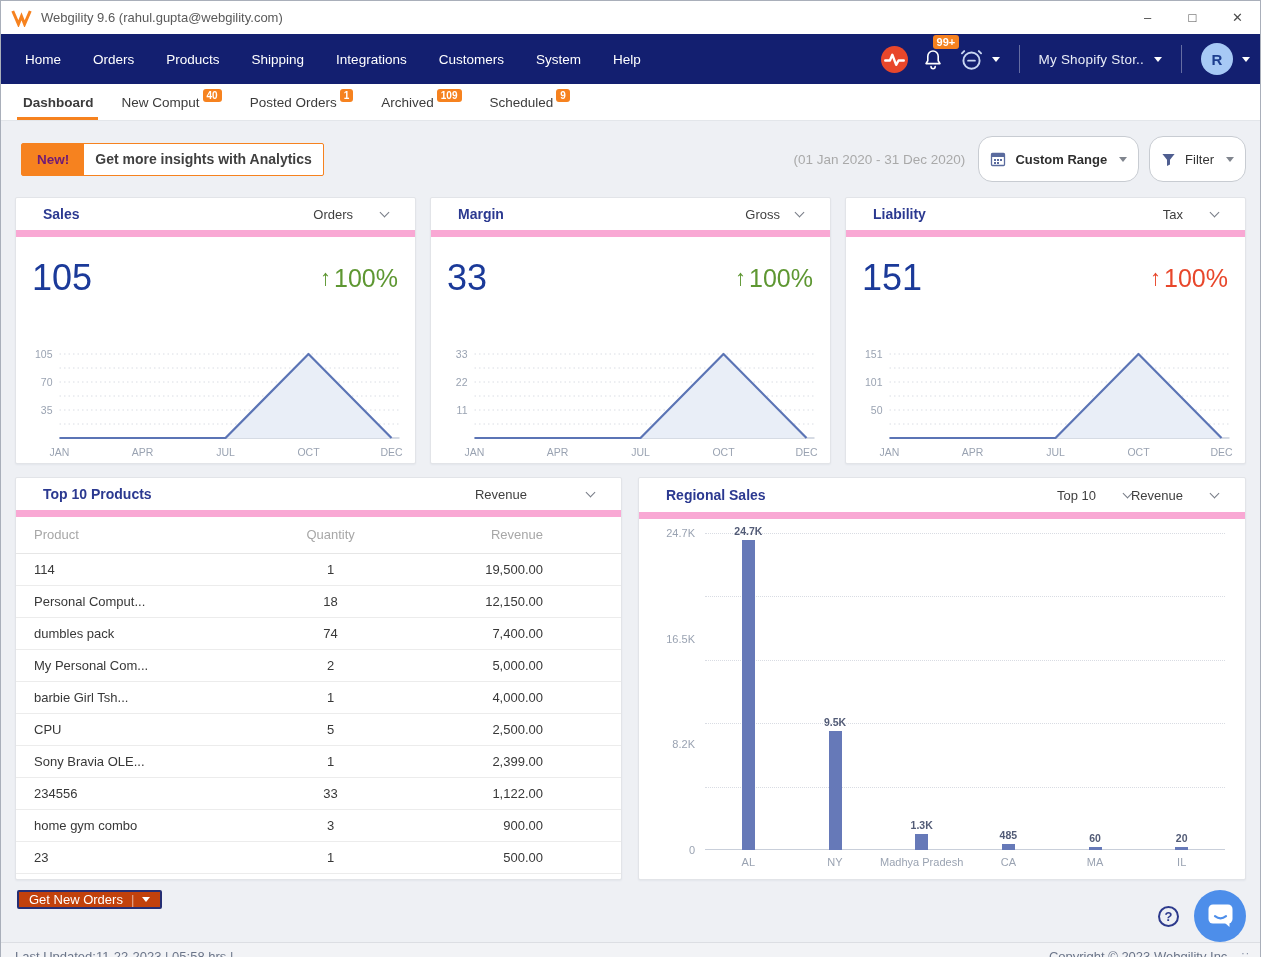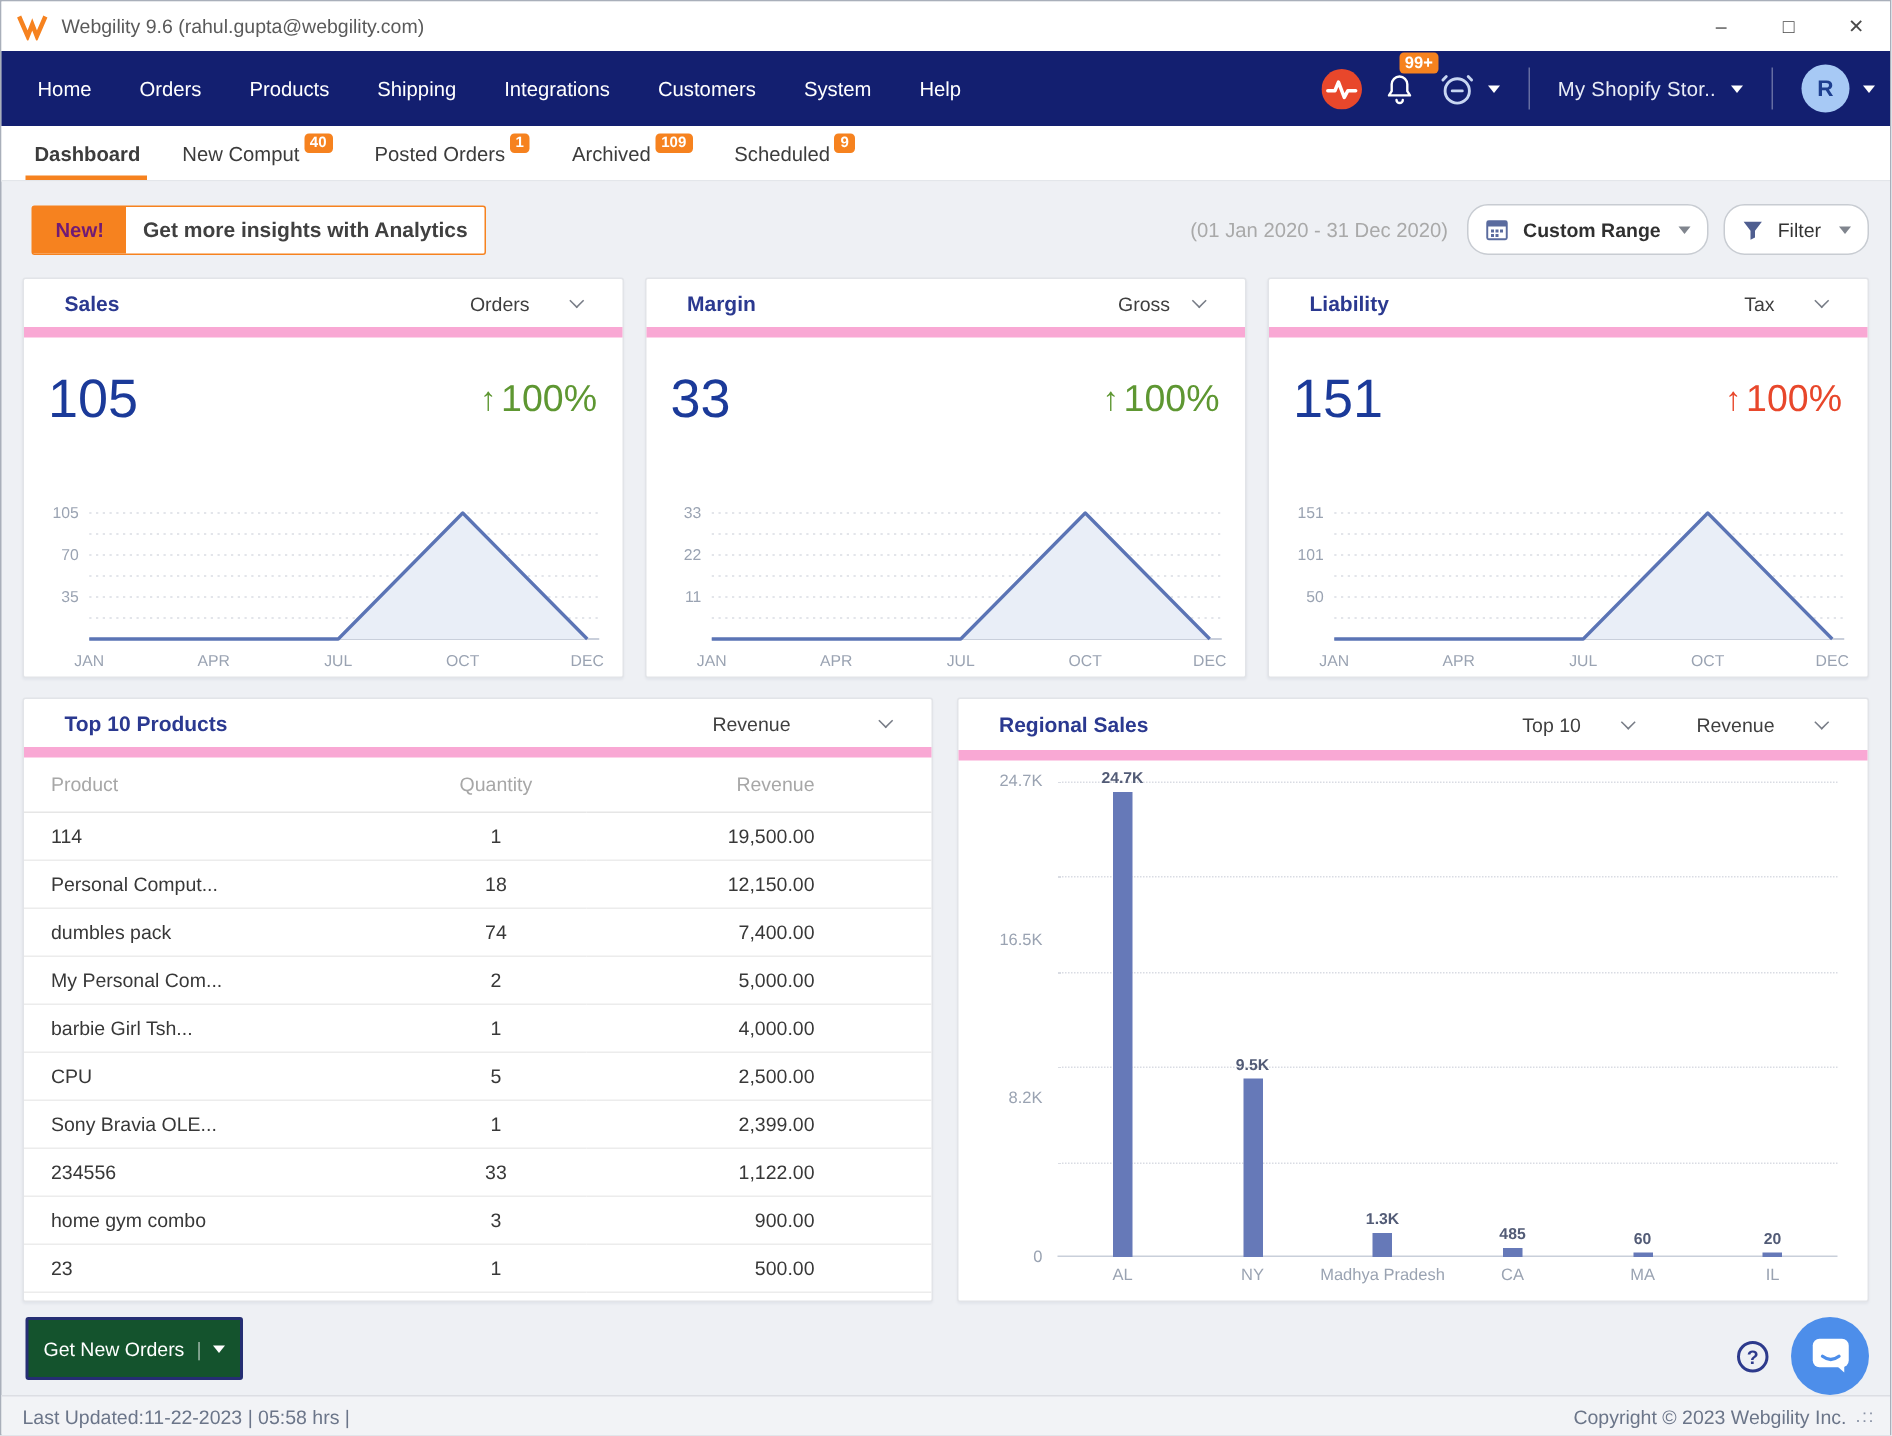--- a/index.html
+++ b/index.html
@@ -32,21 +32,21 @@
   .tab-badge { background: #F6821F; color: #fff; font-size: 10px; font-weight: bold; border-radius: 3px; padding: 1px 4px; position: relative; top: -6px; }
 
   
   .content { flex: 1; padding: 14px 14px 0; display: flex; flex-direction: column; }
   .toolbar { display: flex; align-items: center; margin: 1px 0 15px; }
   .analytics-btn { display: flex; align-items: stretch; border: 1px solid #F6821F; background: #fff; height: 33px; border-radius: 2px; margin-left: 6px; cursor: pointer; }
   .new-seg { background: #F6821F; color: #701a75; font-weight: bold; font-size: 13.5px; display: flex; align-items: center; padding: 0 15px; }
   .analytics-label { display: flex; align-items: center; padding: 0 11px; color: #404040; font-weight: bold; font-size: 14px; }
   .toolbar-right { margin-left: auto; display: flex; align-items: center; gap: 10px; }
   .date-range { color: #A9A9A9; font-size: 13.5px; margin-right: 3px; }
-  .tb-btn { height: 34px; background: #fff; border: 1px solid #C8CCD2; border-radius: 14px; display: flex; align-items: center; gap: 9px; padding: 16px 11px; font-size: 13px; color: #333; cursor: pointer; }
+  .tb-btn { height: 46px; background: #fff; border: 1px solid #C8CCD2; border-radius: 14px; display: flex; align-items: center; gap: 9px; padding: 16px 11px; font-size: 13px; color: #333; cursor: pointer; }
   .caret-gray { width: 0; height: 0; border-left: 4px solid transparent; border-right: 4px solid transparent; border-top: 5px solid #80858E; margin-left: 3px; }
 
   
   .card { background: #fff; border: 1px solid #E2E4E8; border-radius: 2px; box-shadow: 0 1px 2px rgba(20,30,70,.05); }
   .kpi-row { display: flex; gap: 14px; }
   .kpi { flex: 1; height: 267px; display: flex; flex-direction: column; }
   .card-head { height: 39px; display: flex; align-items: center; justify-content: space-between; padding: 0 27px; border-bottom: 7px solid #f9a8d4; flex: 0 0 auto; }
   .card-title { font-size: 14px; font-weight: bold; color: #2B3990; }
   .selector { display: flex; align-items: center; gap: 28px; font-size: 13px; color: #3F3F3F; cursor: pointer; }
   .selector.tight { gap: 16px; }
@@ -66,36 +66,36 @@
   .regional-card { flex: 1; display: flex; flex-direction: column; }
   table { border-collapse: collapse; width: 100%; table-layout: fixed; font-size: 13px; }
   col.c1 { width: 42%; } col.c2 { width: 20%; } col.c3 { width: 38%; }
   th { color: #A7A7A7; font-weight: normal; height: 36px; border-bottom: 1px solid #E6E6E6; }
   td { height: 32px; border-bottom: 1px solid #ECECEC; color: #383838; }
   th:first-child, td:first-child { text-align: left; padding-left: 18px; }
   th:nth-child(2), td:nth-child(2) { text-align: center; }
   th:last-child, td:last-child { text-align: right; padding-right: 78px; }
 
   .regional-head { height: 41px; }
-  .reg-selectors { display: flex; align-items: flex-end; gap: 42px; }
+  .reg-selectors { display: flex; align-items: flex-end; }
   .regional-body { flex: 1; padding: 14px 16px 10px 14px; display: flex; flex-direction: column; }
   .rs-plot { position: relative; flex: 1; }
   .rs-grid { position: absolute; left: 52px; right: 4px; border-top: 1px dotted #D9DCE3; }
   .rs-base { position: absolute; left: 52px; right: 4px; bottom: 0; border-top: 1px solid #C9CFDA; }
   .rs-ylabel { position: absolute; left: 0; width: 42px; text-align: right; font-size: 11px; color: #9AA3B2; transform: translateY(-50%); }
   .rs-bars { position: absolute; left: 52px; right: 4px; top: 0; bottom: 0; display: flex; align-items: flex-end; }
   .rs-slot { flex: 1; display: flex; flex-direction: column; align-items: center; justify-content: flex-end; }
   .rs-val { font-size: 10.5px; font-weight: bold; color: #525B76; margin-bottom: 3px; }
   .rs-bar { width: 13px; background: #6679B8; }
   .rs-xlabels { display: flex; margin: 6px 4px 0 52px; }
   .rs-xlabel { flex: 1; text-align: center; font-size: 11px; color: #9AA3B2; line-height: 13px; }
 
   
   .footer-row { display: flex; align-items: center; margin-top: 10px; flex: 1; }
-  .gno-btn { background: #14532d; border: 2px solid #252E73; color: #fff; font-size: 13px; height: 42px; display: flex; align-items: center; gap: 8px; padding: 0 10px; border-radius: 2px; margin-left: 2px; cursor: pointer; align-self: flex-start; }
+  .gno-btn { background: #c2410c; border: 2px solid #252E73; color: #fff; font-size: 13px; height: 19px; display: flex; align-items: center; gap: 8px; padding: 0 10px; border-radius: 2px; margin-left: 2px; cursor: pointer; align-self: flex-start; }
   .gno-sep { color: rgba(255,255,255,.55); }
   .float-icons { margin-left: auto; display: flex; align-items: center; gap: 15px; }
   .help-icon { width: 21px; height: 21px; border: 2px solid #2D3A8C; border-radius: 50%; color: #2D3A8C; font-weight: bold; font-size: 13px; display: flex; align-items: center; justify-content: center; cursor: pointer; }
   .chat-icon { width: 52px; height: 52px; border-radius: 50%; background: #4D8EEA; display: flex; align-items: center; justify-content: center; cursor: pointer; }
 
   
   .statusbar { height: 27px; background: #F2F3F6; border-top: 1px solid #DCDEE3; display: flex; align-items: center; justify-content: space-between; padding: 0 10px 0 14px; font-size: 13px; color: #6B7589; flex: 0 0 auto; }
   .sb-right { display: flex; align-items: center; gap: 6px; }
   .grip { color: #8A93A6; font-size: 12px; letter-spacing: 1px; }
 </style>

